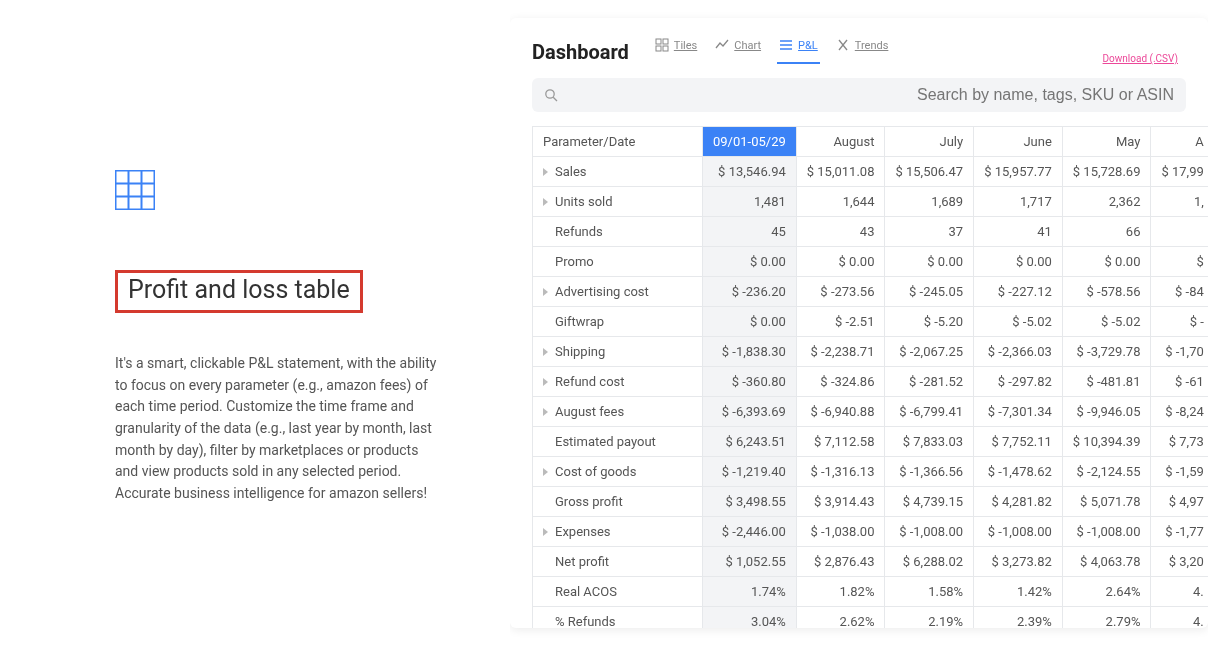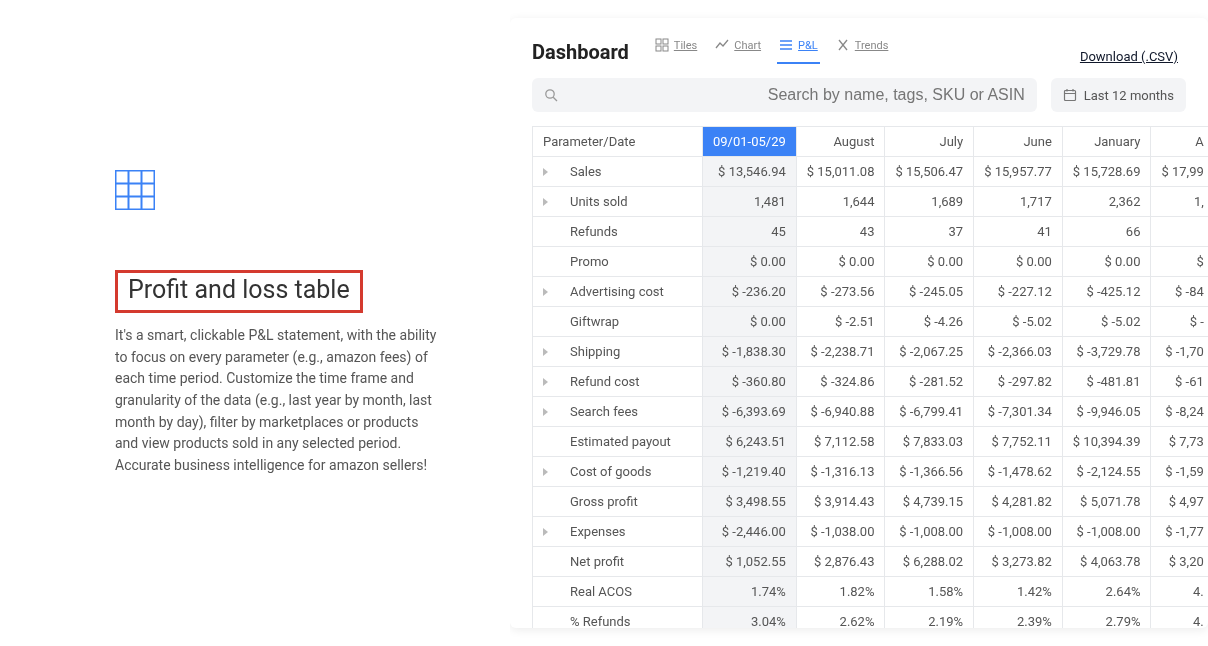--- a/index.html
+++ b/index.html
@@ -23,21 +23,21 @@
   .grid-icon {
     width: 40px;
     height: 40px;
     margin-bottom: 60px;
   }
   .grid-icon svg { display: block; }
   .heading-box {
     border: 3px solid #d43a2f;
     display: inline-block;
     padding: 2px 10px 6px 10px;
-    margin-bottom: 12px;
+    margin-bottom: 40px;
   }
   .heading-box h1 {
     font-size: 25px;
     font-weight: 400;
     color: #333;
   }
   .desc {
     font-size: 14px;
     line-height: 1.55;
     color: #555;
@@ -85,22 +85,22 @@
     border-bottom: 2px solid transparent;
     text-decoration: underline;
   }
   .view-tab.active {
     color: #3b82f6;
     border-bottom: 2px solid #3b82f6;
   }
   .view-tab .ico { width: 14px; height: 14px; display: inline-block; }
   .download-link {
     margin-left: auto;
-    font-size: 13px;
-    color: #0f172a;
+    font-size: 10px;
+    color: #ec4899;
     text-decoration: underline;
     cursor: pointer;
     padding-right: 8px;
   }
   .search-row {
     display: flex;
     gap: 14px;
     padding: 10px 22px 14px 22px;
   }
   .search-box {
@@ -159,21 +159,21 @@
   thead th.current {
     background: #3b82f6;
     color: #fff;
   }
   tbody tr td.col-current {
     background: #f3f4f6;
   }
   .row-label {
     display: flex;
     align-items: center;
-    gap: 22px;
+    gap: 7px;
   }
   .caret {
     width: 0; height: 0;
     border-top: 4px solid transparent;
     border-bottom: 4px solid transparent;
     border-left: 5px solid #bbb;
     display: inline-block;
   }
   .caret.blank { visibility: hidden; }
 </style>
@@ -247,43 +247,32 @@
       <div class="search-row">
         <div class="search-box">
           <span class="sicon">
             <svg viewBox="0 0 14 14" width="14" height="14">
                 <circle cx="6" cy="6" r="4.2" fill="none" stroke="#999" stroke-width="1.3"></circle>
                 <line x1="9.2" y1="9.2" x2="13" y2="13" stroke="#999" stroke-width="1.3"></line>
               </svg>
           </span>
           <input type="text" placeholder="Search by name, tags, SKU or ASIN" style="">
         </div>
-        <div class="period-box">
-          <span class="cicon">
-            <svg viewBox="0 0 14 14" width="14" height="14">
-                <rect x="1.5" y="2.5" width="11" height="10" fill="none" stroke="#777" stroke-width="1.2" rx="1"></rect>
-                <line x1="1.5" y1="5.5" x2="12.5" y2="5.5" stroke="#777" stroke-width="1.2"></line>
-                <line x1="4" y1="1" x2="4" y2="3.5" stroke="#777" stroke-width="1.2"></line>
-                <line x1="10" y1="1" x2="10" y2="3.5" stroke="#777" stroke-width="1.2"></line>
-              </svg>
-          </span>
-          <span>Last 12 months</span>
-        </div>
       </div>
 
       <div class="table-wrap">
         <table>
           <thead>
             <tr id="thead-row">
                 <th>Parameter/Date</th>
                 <th class="current">09/01-05/29</th>
                 <th>August</th>
                 <th>July</th>
                 <th>June</th>
-                <th>January</th>
+                <th>May</th>
                 <th>A</th>
               </tr>
           </thead>
           <tbody id="tbody">
               <tr>
                 <td>
                   <span class="row-label">
                     <span class="caret"></span>
                     <span>Sales</span>
                   </span>
@@ -341,33 +330,33 @@
                 <td>
                   <span class="row-label">
                     <span class="caret"></span>
                     <span>Advertising cost</span>
                   </span>
                 </td>
                 <td class="col-current">$ -236.20</td>
                 <td>$ -273.56</td>
                 <td>$ -245.05</td>
                 <td>$ -227.12</td>
-                <td>$ -425.12</td>
+                <td>$ -578.56</td>
                 <td>$ -84</td>
               </tr>
               <tr>
                 <td>
                   <span class="row-label">
                     <span class="caret blank"></span>
                     <span>Giftwrap</span>
                   </span>
                 </td>
                 <td class="col-current">$ 0.00</td>
                 <td>$ -2.51</td>
-                <td>$ -4.26</td>
+                <td>$ -5.20</td>
                 <td>$ -5.02</td>
                 <td>$ -5.02</td>
                 <td>$ -</td>
               </tr>
               <tr>
                 <td>
                   <span class="row-label">
                     <span class="caret"></span>
                     <span>Shipping</span>
                   </span>
@@ -390,21 +379,21 @@
                 <td>$ -324.86</td>
                 <td>$ -281.52</td>
                 <td>$ -297.82</td>
                 <td>$ -481.81</td>
                 <td>$ -61</td>
               </tr>
               <tr>
                 <td>
                   <span class="row-label">
                     <span class="caret"></span>
-                    <span>Search fees</span>
+                    <span>August fees</span>
                   </span>
                 </td>
                 <td class="col-current">$ -6,393.69</td>
                 <td>$ -6,940.88</td>
                 <td>$ -6,799.41</td>
                 <td>$ -7,301.34</td>
                 <td>$ -9,946.05</td>
                 <td>$ -8,24</td>
               </tr>
               <tr>

